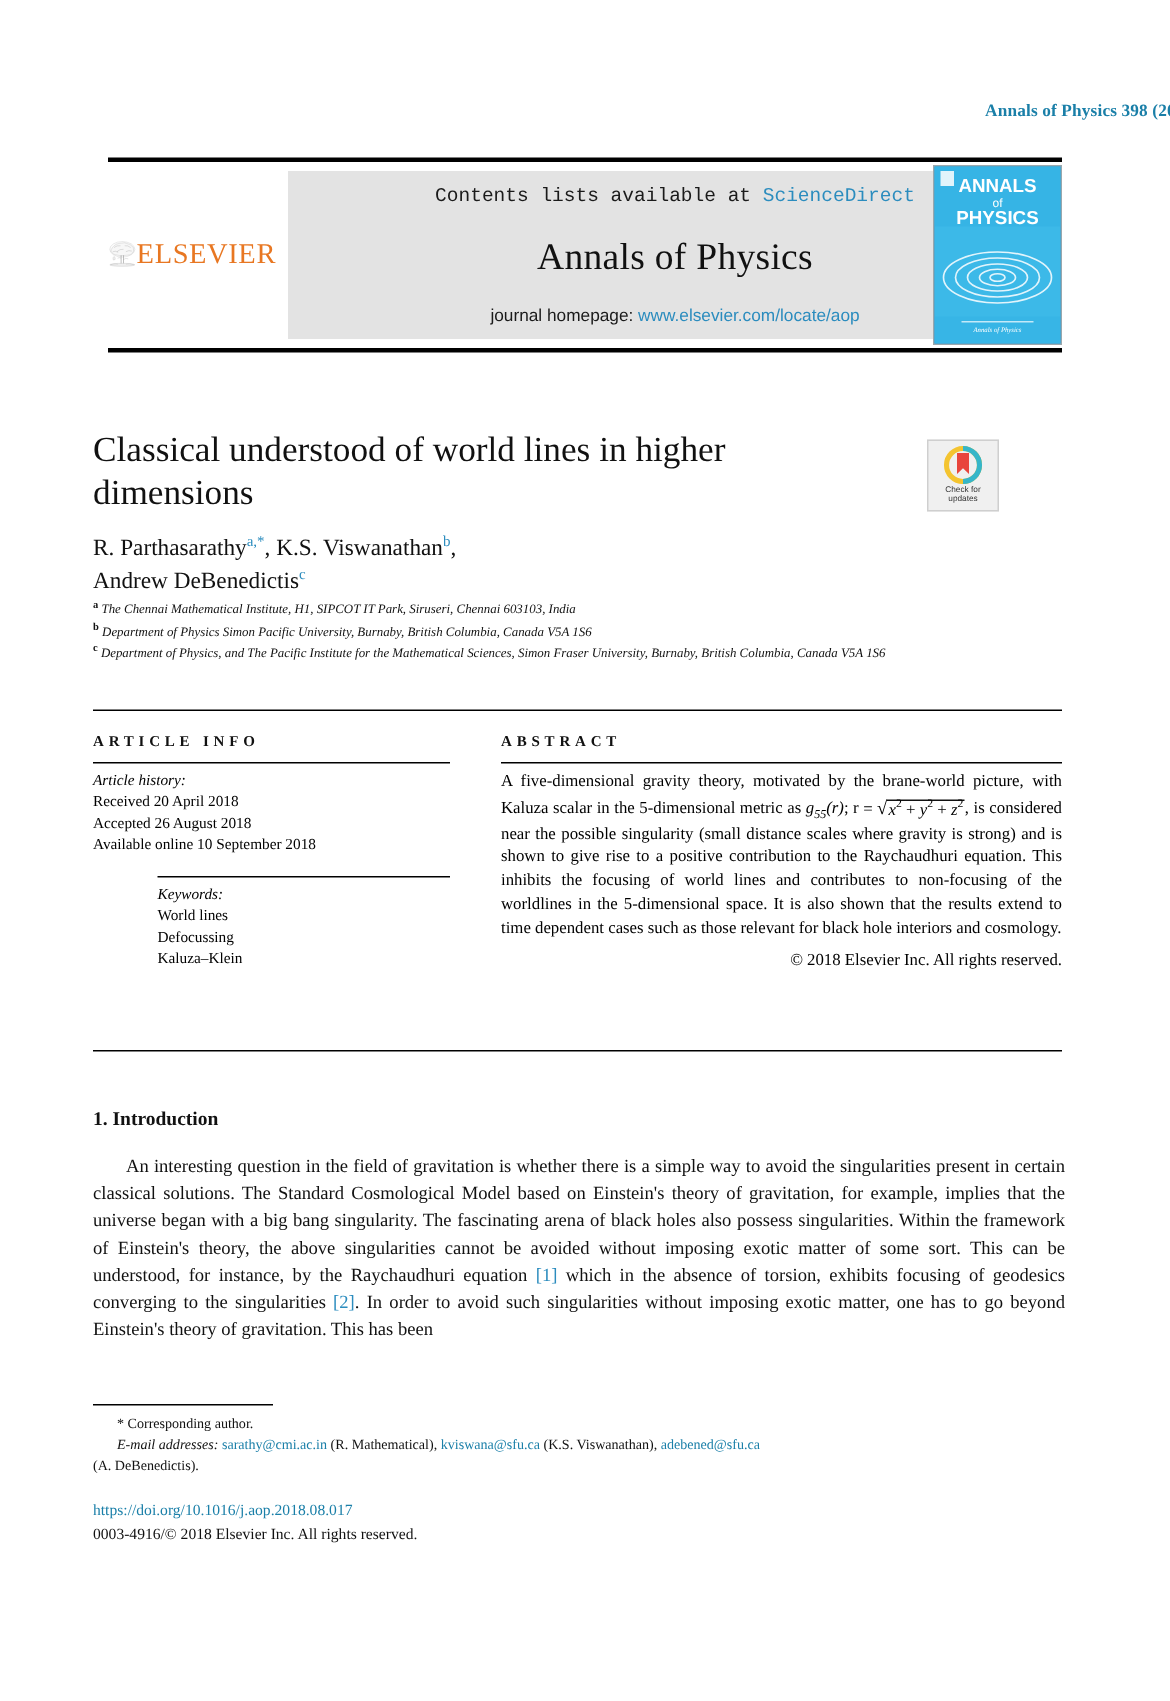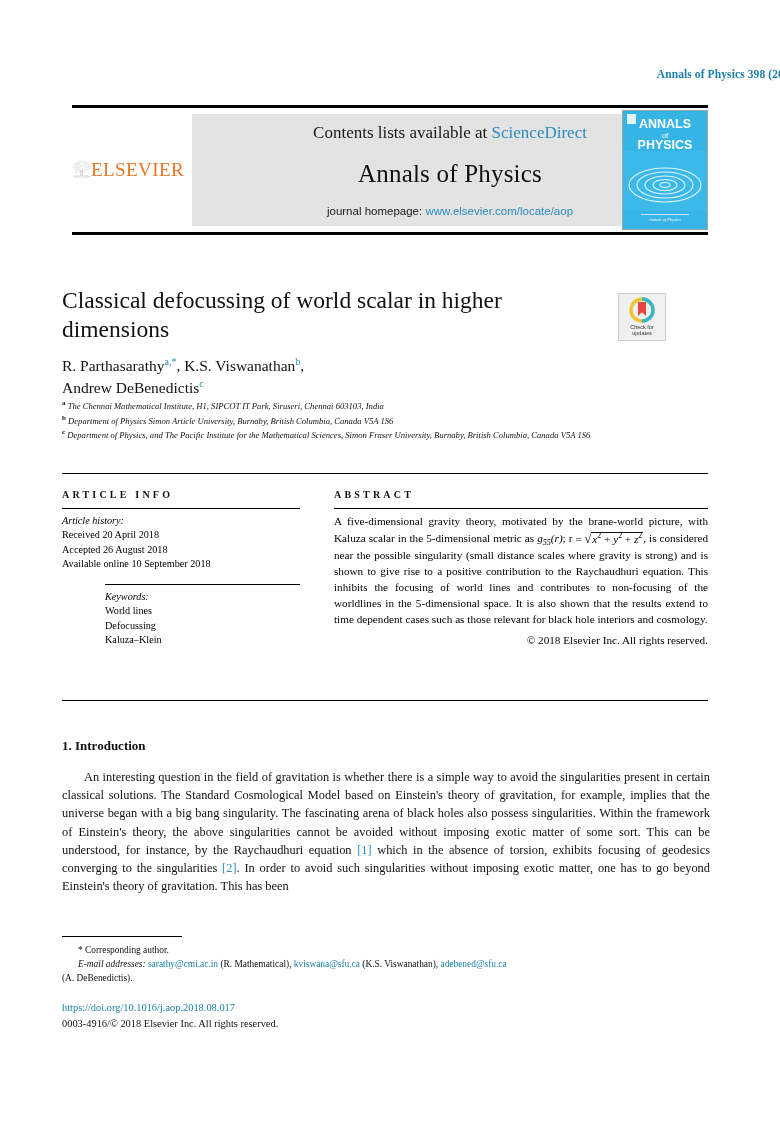--- a/index.html
+++ b/index.html
@@ -76,22 +76,22 @@
     background: #e3e3e3;
     margin: 6px 0 6px 8px;
     display: flex;
     flex-direction: column;
     align-items: center;
     justify-content: space-between;
     padding: 9px 0 9px 0;
     box-sizing: border-box;
   }
   .contents-line {
-    font-family: Liberation Serif, serif;
-    font-size: 17px;
+    font-family: Liberation Mono, monospace;
+    font-size: 13px;
     color: #1a1a1a;
     text-align: center;
   }
   .contents-line .sd { color: #2b8cbe; }
   .journal-title {
     font-family: "Liberation Serif", serif;
     font-size: 25px;
     color: #111;
     letter-spacing: .2px;
   }
@@ -327,42 +327,42 @@
           <text x="42" y="27" fill="#ffffff" font-size="8" text-anchor="middle" font-family="Liberation Sans, sans-serif">of</text>
           <text x="42" y="38" fill="#ffffff" font-size="12.5" font-weight="bold" text-anchor="middle" font-family="Liberation Sans, sans-serif">PHYSICS</text>
           <text x="42" y="110" fill="#ffffff" font-size="4.5" text-anchor="middle" font-family="Liberation Serif, serif" font-style="italic">Annals of Physics</text>
           <rect x="18" y="103" width="48" height="1" fill="#ffffff" opacity="0.7"></rect>
         </svg>
       </div>
 
     </div>
   </div>
 
-  <div class="title">Classical defocussing of world scalar in higher dimensions</div>
+  <div class="title">Classical understood of world lines in higher dimensions</div>
 
   <div class="crossmark">
     <svg width="26" height="26" viewBox="0 0 26 26">
       <circle cx="13" cy="13" r="11" fill="none" stroke="#f4c430" stroke-width="3.4"></circle>
       <path d="M13 2 A11 11 0 0 1 13 24" fill="none" stroke="#35b6c9" stroke-width="3.4"></path>
       <path d="M9 5 L17 5 L17 19 L13 15.2 L9 19 Z" fill="#e8453c"></path>
     </svg>
     <div class="crossmark-label">
       <span>Check for</span><br>
       <span>updates</span>
     </div>
   </div>
 
   <div class="authors">
     <span>R. Parthasarathy</span><sup>a,*</sup>, <span>K.S. Viswanathan</span><sup>b</sup>,<br>
     <span>Andrew DeBenedictis</span><sup>c</sup>
   </div>
 
   <div class="affils">
     <div><sup>a</sup> <span>The Chennai Mathematical Institute, H1, SIPCOT IT Park, Siruseri, Chennai 603103, India</span></div>
-    <div><sup>b</sup> <span>Department of Physics Simon Article University, Burnaby, British Columbia, Canada V5A 1S6</span></div>
+    <div><sup>b</sup> <span>Department of Physics Simon Pacific University, Burnaby, British Columbia, Canada V5A 1S6</span></div>
     <div><sup>c</sup> <span>Department of Physics, and The Pacific Institute for the Mathematical Sciences, Simon Fraser University, Burnaby, British Columbia, Canada V5A 1S6</span></div>
   </div>
 
   <div class="rule-top"></div>
   <div class="rule-bottom"></div>
 
   <div class="info-col">
     <div class="sec-head">ARTICLE INFO</div>
     <div class="thin-rule"></div>
     <div class="hist-label">Article history:</div>

